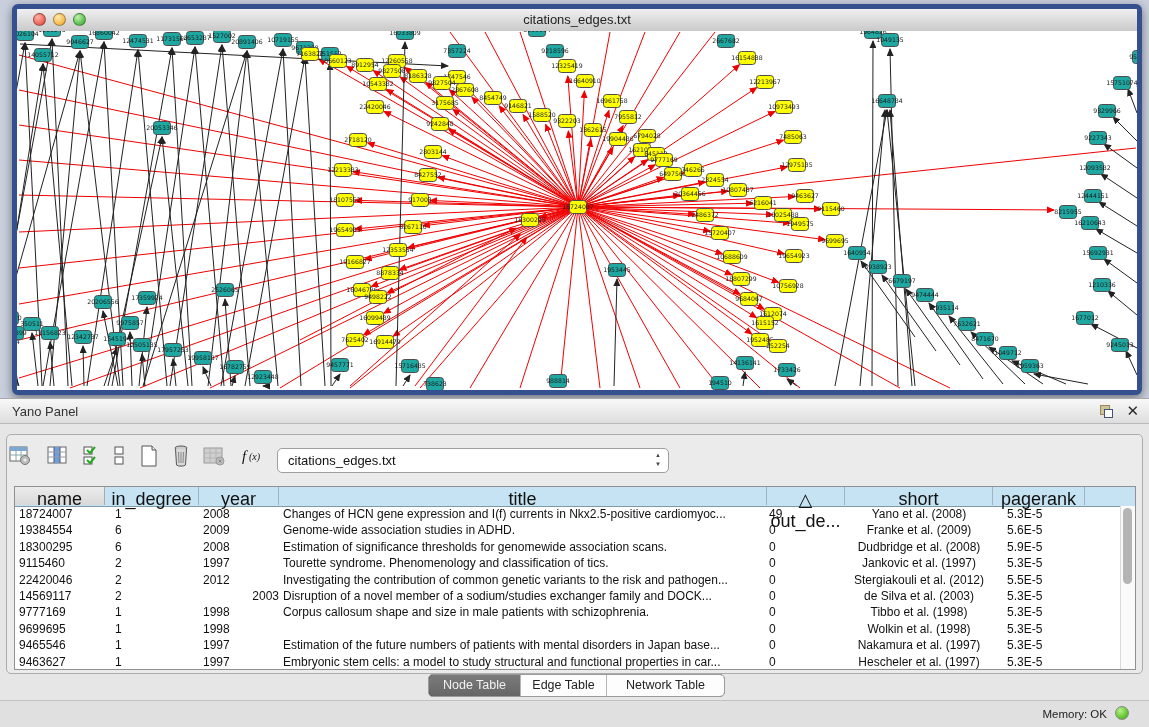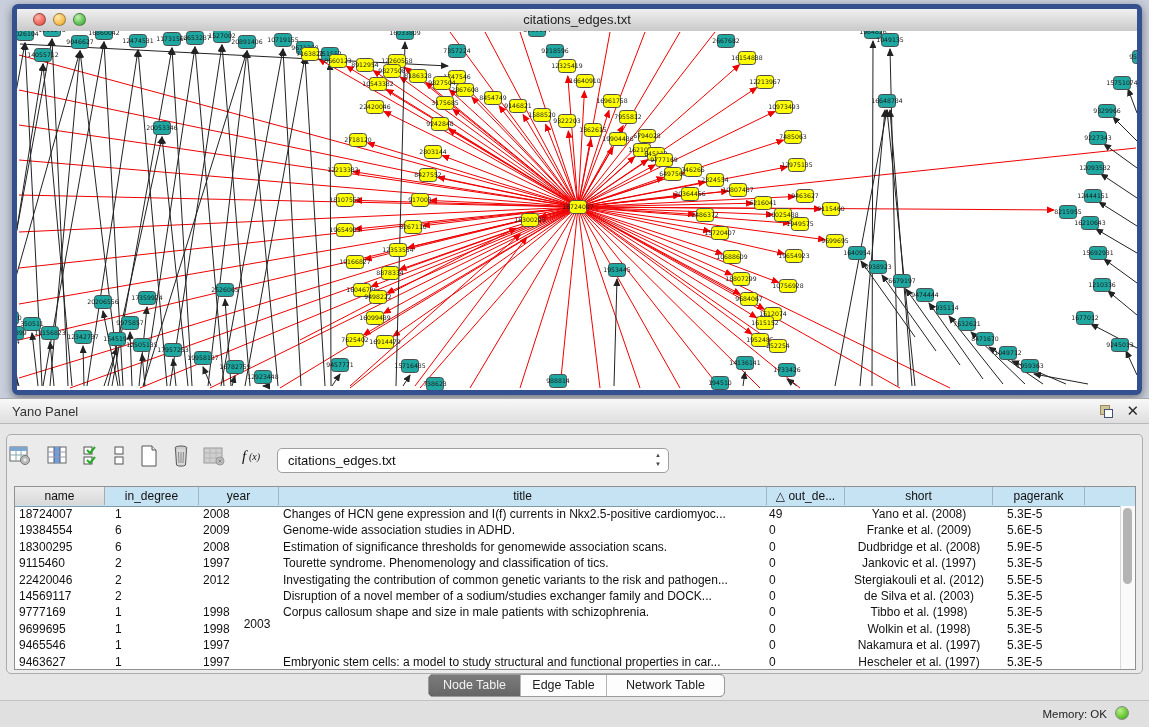--- a/index.html
+++ b/index.html
@@ -36,21 +36,21 @@
   .tb-btn{position:absolute;top:0;width:26px;height:26px;}
   .combo{position:absolute;left:277px;top:24px;width:392px;height:25px;background:#fff;
       border:1px solid #9f9f9f;border-radius:5px;box-sizing:border-box;}
   .combo-text{position:absolute;left:10px;top:4px;font-size:13px;color:#111;}
   .combo-stepper{position:absolute;right:4px;top:2px;width:12px;height:19px;font-size:6px;color:#444;
       line-height:9px;text-align:center;}
   
   .tablebox{position:absolute;left:14px;top:62px;width:1122px;height:184px;background:#fff;border:1px solid #909090;box-sizing:border-box;}
   .thead{position:absolute;left:0;top:0;right:0;height:19px;background:#c5e3f2;border-bottom:1px solid #7e99a8;}
   .th{position:absolute;top:0;height:18px;border-right:1px solid #9fb6c2;box-sizing:border-box;
-      font-size:12px;color:#111;text-align:center;padding-top:2px;background:#c5e3f2;}
+      font-size:18px;color:#111;text-align:center;padding-top:2px;background:#c5e3f2;}
   .th.first{background:linear-gradient(#ececec,#d8d8d8);border-right:1px solid #aaa;}
   .tbody{position:absolute;left:0;top:19px;right:14px;bottom:0;overflow:hidden;}
   .trow{position:absolute;left:0;right:0;height:17px;}
   .td{position:absolute;top:0;height:16px;font-size:12px;color:#111;padding-top:1px;
       white-space:nowrap;overflow:hidden;box-sizing:border-box;}
   .vscroll{position:absolute;right:0;top:19px;bottom:0;width:14px;background:#fafafa;border-left:1px solid #d9d9d9;}
   .vthumb{position:absolute;left:2px;top:2px;width:9px;height:76px;background:#b4b4b4;border-radius:5px;}
   
   .tabs{position:absolute;left:428px;top:250px;height:21px;display:flex;border:1px solid #9b9b9b;
       border-radius:5px;overflow:hidden;background:#000000;}
@@ -679,21 +679,21 @@
             <div class="td" style="left: 90px; width: 94px; text-align: left; padding-left: 10px;">2</div>
             <div class="td" style="left: 184px; width: 80px; text-align: left; padding-left: 4px;">2012</div>
             <div class="td" style="left: 264px; width: 488px; text-align: left; padding-left: 4px;">Investigating the contribution of common genetic variants to the risk and pathogen...</div>
             <div class="td" style="left: 752px; width: 78px; text-align: left; padding-left: 2px;">0</div>
             <div class="td" style="left: 830px; width: 148px; text-align: center; padding-left: 0px;">Stergiakouli et al. (2012)</div>
             <div class="td" style="left: 978px; width: 92px; text-align: left; padding-left: 14px;">5.5E-5</div>
           </div>
           <div class="trow" style="top: 82px;">
             <div class="td" style="left: 0px; width: 90px; text-align: left; padding-left: 4px;">14569117</div>
             <div class="td" style="left: 90px; width: 94px; text-align: left; padding-left: 10px;">2</div>
-            <div class="td" style="left: 200px; width: 80px; text-align: center; padding-left: 4px; margin-top: 28px;">2003</div>
+            <div class="td" style="left: 184px; width: 80px; text-align: right; padding-left: 4px;">2003</div>
             <div class="td" style="left: 264px; width: 488px; text-align: left; padding-left: 4px;">Disruption of a novel member of a sodium/studies exchanger family and DOCK...</div>
             <div class="td" style="left: 752px; width: 78px; text-align: left; padding-left: 2px;">0</div>
             <div class="td" style="left: 830px; width: 148px; text-align: center; padding-left: 0px;">de Silva et al. (2003)</div>
             <div class="td" style="left: 978px; width: 92px; text-align: left; padding-left: 14px;">5.3E-5</div>
           </div>
           <div class="trow" style="top: 98.4px;">
             <div class="td" style="left: 0px; width: 90px; text-align: left; padding-left: 4px;">9777169</div>
             <div class="td" style="left: 90px; width: 94px; text-align: left; padding-left: 10px;">1</div>
             <div class="td" style="left: 184px; width: 80px; text-align: left; padding-left: 4px;">1998</div>
             <div class="td" style="left: 264px; width: 488px; text-align: left; padding-left: 4px;">Corpus callosum shape and size in male patients with schizophrenia.</div>
@@ -706,20 +706,21 @@
             <div class="td" style="left: 90px; width: 94px; text-align: left; padding-left: 10px;">1</div>
             <div class="td" style="left: 184px; width: 80px; text-align: left; padding-left: 4px;">1998</div>
             <div class="td" style="left: 752px; width: 78px; text-align: left; padding-left: 2px;">0</div>
             <div class="td" style="left: 830px; width: 148px; text-align: center; padding-left: 0px;">Wolkin et al. (1998)</div>
             <div class="td" style="left: 978px; width: 92px; text-align: left; padding-left: 14px;">5.3E-5</div>
           </div>
           <div class="trow" style="top: 131.2px;">
             <div class="td" style="left: 0px; width: 90px; text-align: left; padding-left: 4px;">9465546</div>
             <div class="td" style="left: 90px; width: 94px; text-align: left; padding-left: 10px;">1</div>
             <div class="td" style="left: 184px; width: 80px; text-align: left; padding-left: 4px;">1997</div>
+            <div class="td" style="left: 264px; width: 488px; text-align: left; padding-left: 4px;">Estimation of the future numbers of patients with mental disorders in Japan base...</div>
             <div class="td" style="left: 752px; width: 78px; text-align: left; padding-left: 2px;">0</div>
             <div class="td" style="left: 830px; width: 148px; text-align: center; padding-left: 0px;">Nakamura et al. (1997)</div>
             <div class="td" style="left: 978px; width: 92px; text-align: left; padding-left: 14px;">5.3E-5</div>
           </div>
           <div class="trow" style="top: 147.6px;">
             <div class="td" style="left: 0px; width: 90px; text-align: left; padding-left: 4px;">9463627</div>
             <div class="td" style="left: 90px; width: 94px; text-align: left; padding-left: 10px;">1</div>
             <div class="td" style="left: 184px; width: 80px; text-align: left; padding-left: 4px;">1997</div>
             <div class="td" style="left: 264px; width: 488px; text-align: left; padding-left: 4px;">Embryonic stem cells: a model to study structural and functional properties in car...</div>
             <div class="td" style="left: 752px; width: 78px; text-align: left; padding-left: 2px;">0</div>

